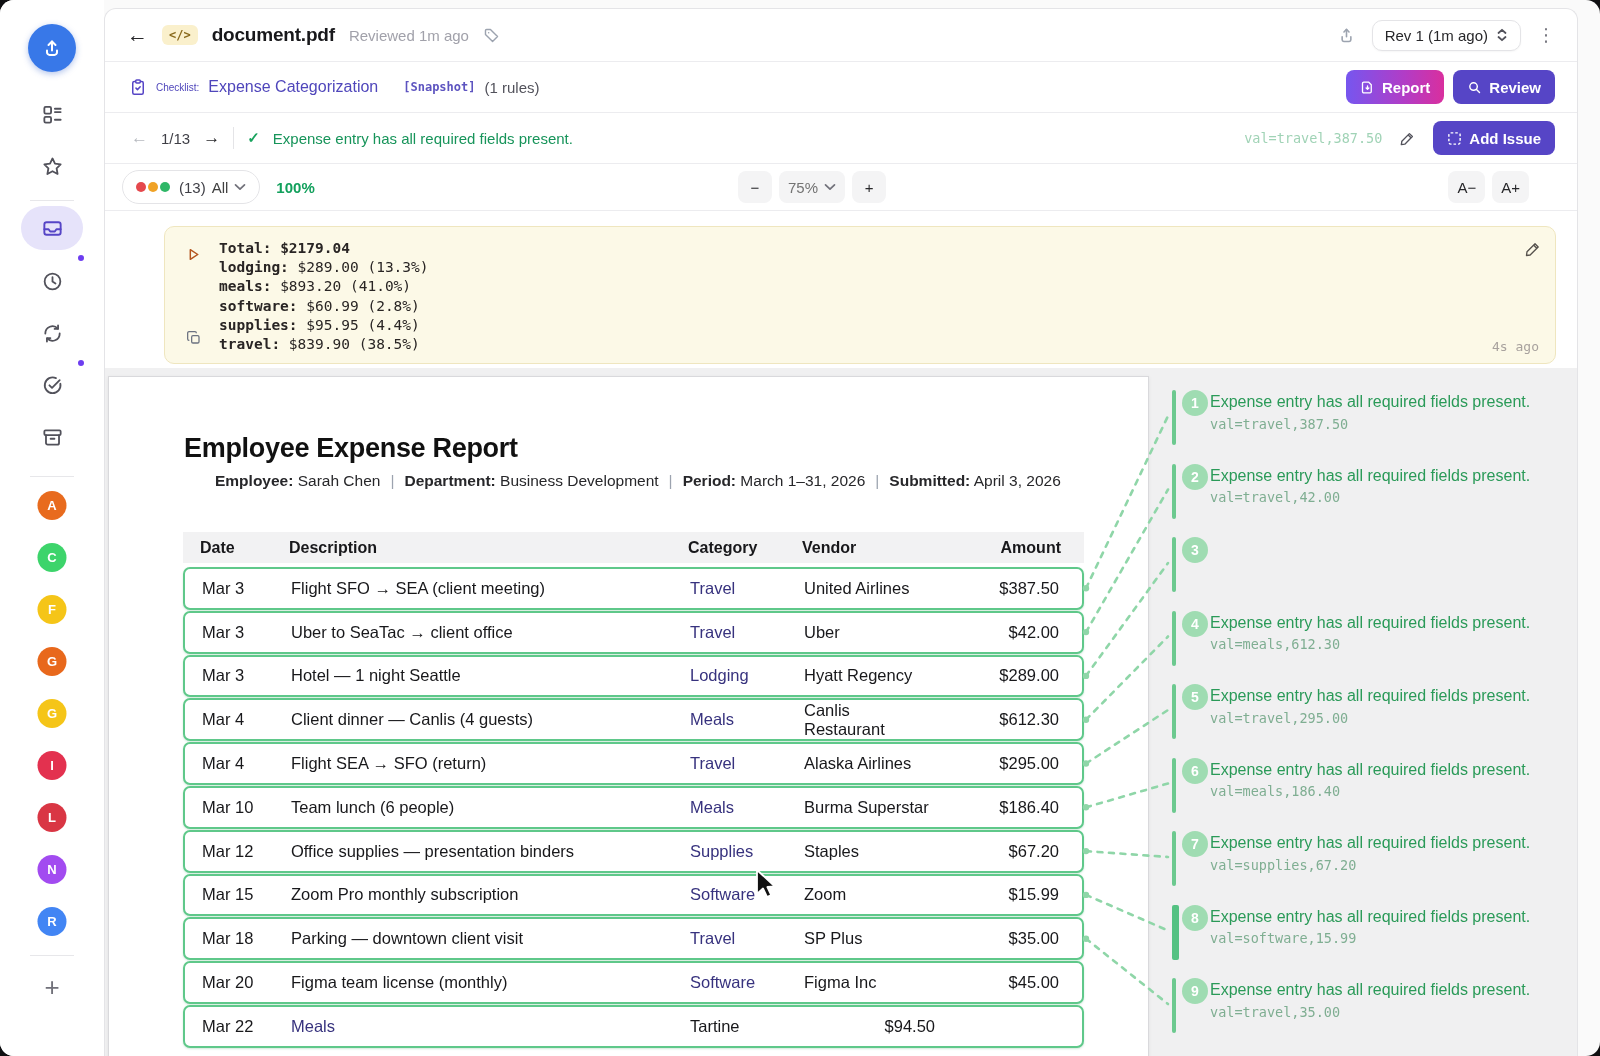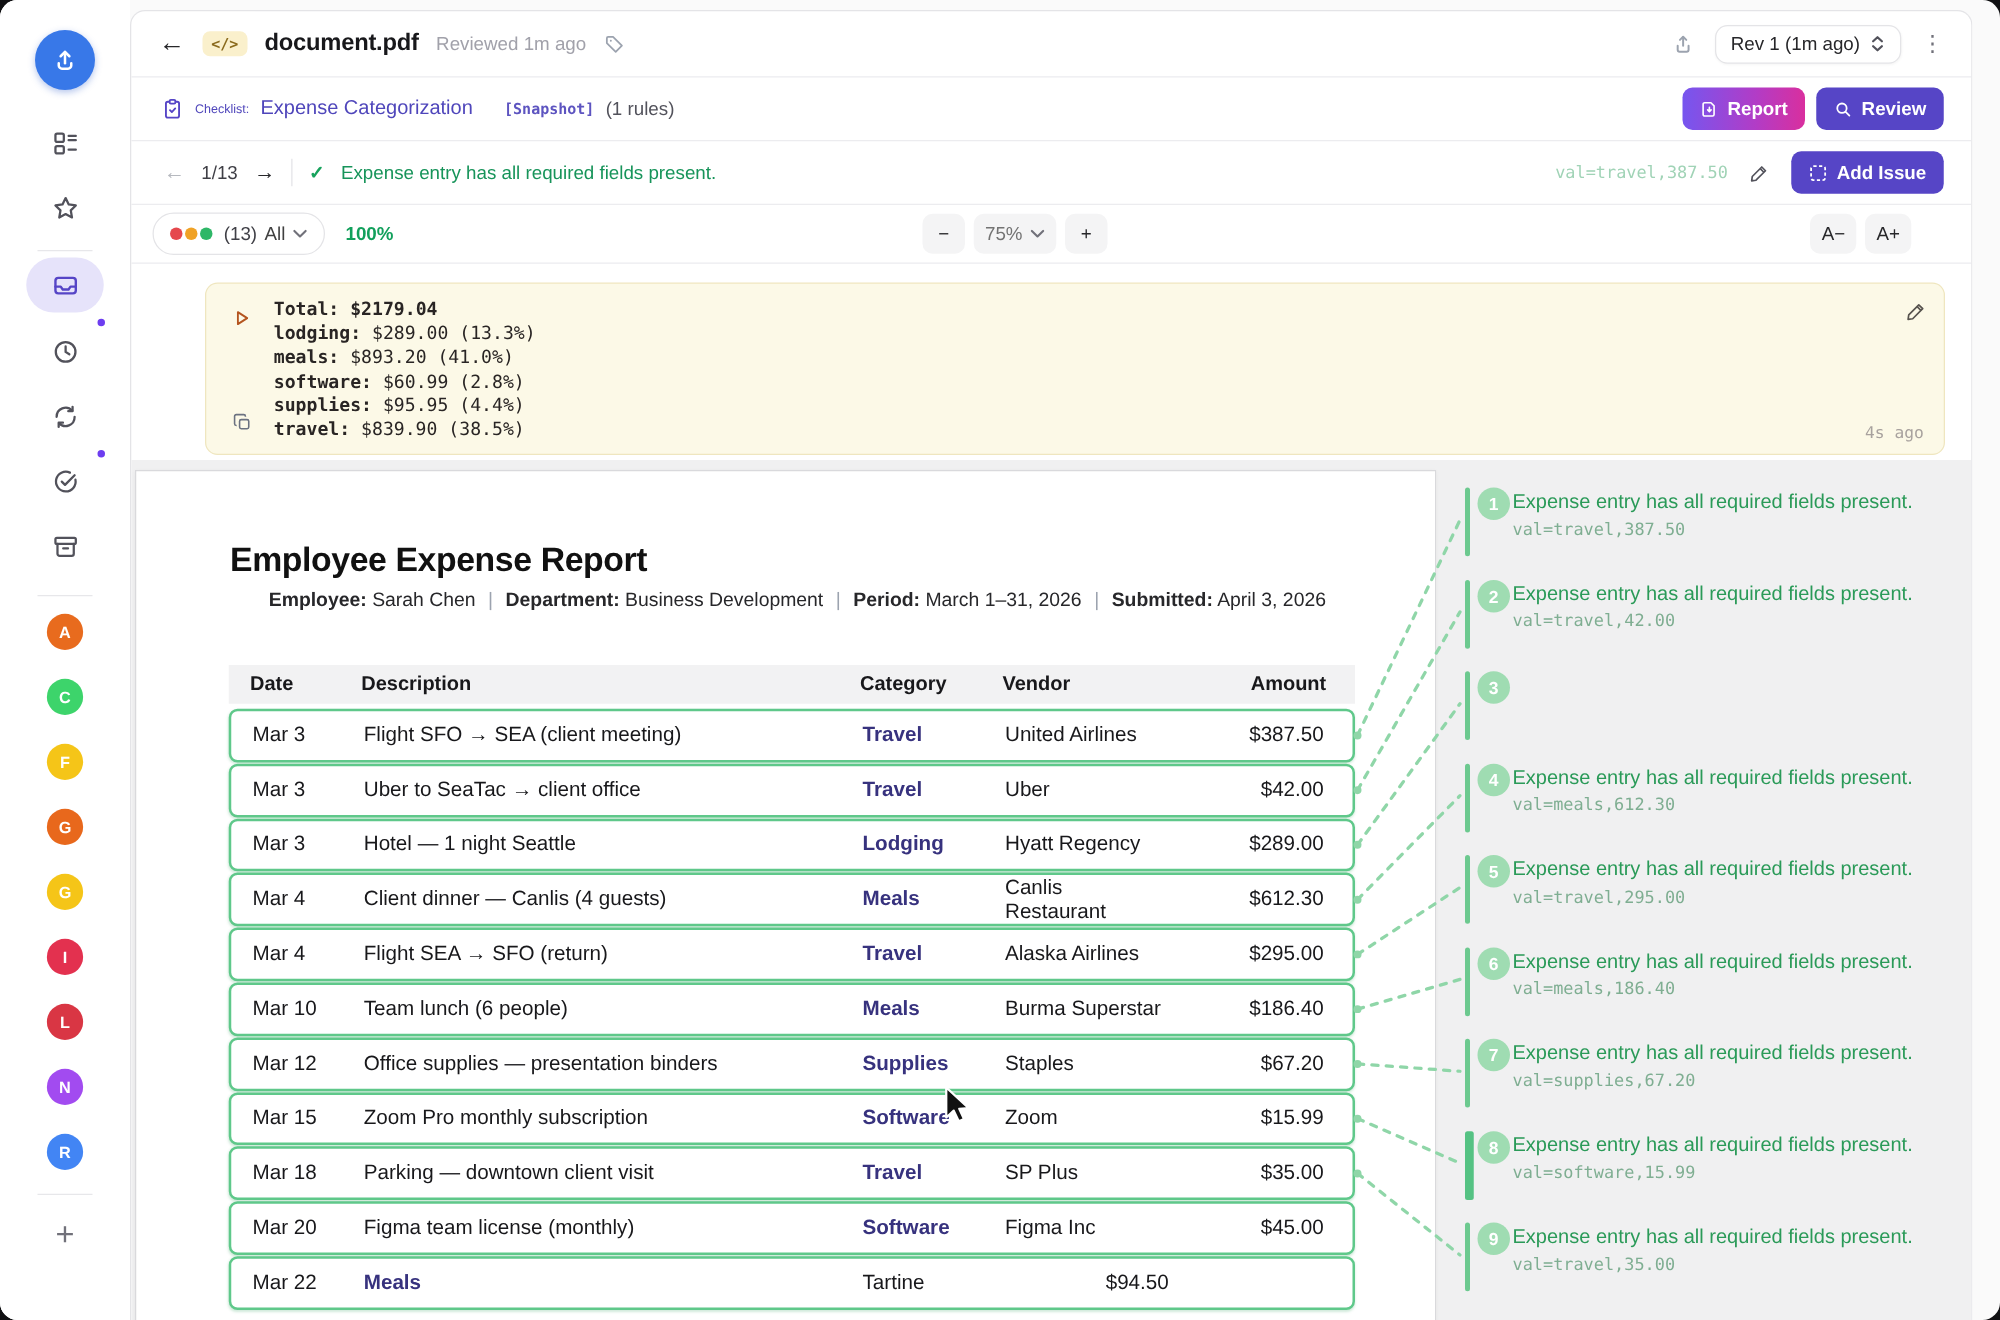--- a/index.html
+++ b/index.html
@@ -78,21 +78,21 @@
   .viewport { position:absolute; left:0; right:0; top:359px; bottom:0; background:#f0f0f1; overflow:hidden; }
   .page { position:absolute; left:3px; top:8px; width:1041px; height:760px; background:#fff; border:1px solid #d9d9dc; box-shadow:0 1px 4px rgba(0,0,0,.06); }
   .doc-title-big { position:absolute; left:75px; top:56px; font-size:27px; font-weight:700; color:#111; letter-spacing:-.3px; }
   .doc-meta { position:absolute; left:75px; top:95px; font-size:15.5px; color:#27272a;margin-left:31px; }
   .doc-meta .m-lbl { font-weight:700; }
   .doc-meta .m-sep { color:#9ca3af; padding:0 10px; }
   .table-head { position:absolute; left:74px; top:155px; width:901px; height:31px; background:#f2f2f3; display:grid; grid-template-columns:89px 399px 114px 131px 1fr; align-items:center; padding:0 23px 0 17px; font-size:16px; font-weight:700; color:#18181b; }
   .table-head .num { text-align:right; }
   .rows { position:absolute; left:74px; top:190px; width:901px; }
   .exp-row { height:42.8px; margin-bottom:1px; background:#fff; border:2px solid #5fc88a; border-radius:7px; box-shadow:0 1px 2px rgba(70,170,110,.25); display:grid; grid-template-columns:89px 399px 114px 131px 1fr; align-items:center; padding:0 23px 0 17px; font-size:16.5px; color:#18181b; }
-  .exp-row .cat { font-weight:700; color:#37327e; }
+  .exp-row .cat { font-weight:400; color:#37327e; }
   .exp-row .num { text-align:right; }
 
   
   .conn-svg { position:absolute; inset:0; width:100%; height:100%; pointer-events:none; }
   .annotations { position:absolute; left:1067px; top:21px; width:400px; }
   .ann-item { position:relative; height:56px; margin-bottom:17.5px; }
   .ann-bar { position:absolute; left:0; top:1px; width:4px; height:55px; border-radius:2px; background:#6cc98f; }
   .ann-item.active-bar .ann-bar { width:7px; background:#55c283; }
   .ann-num { position:absolute; left:10px; top:1px; width:26px; height:26px; border-radius:50%; background:#9fdcb2; color:#fff; font-size:14px; font-weight:700; display:flex; align-items:center; justify-content:center; }
   .ann-text { position:absolute; left:38px; top:2px; width:330px; font-size:16px; line-height:21.5px; color:#2a9a58; }

